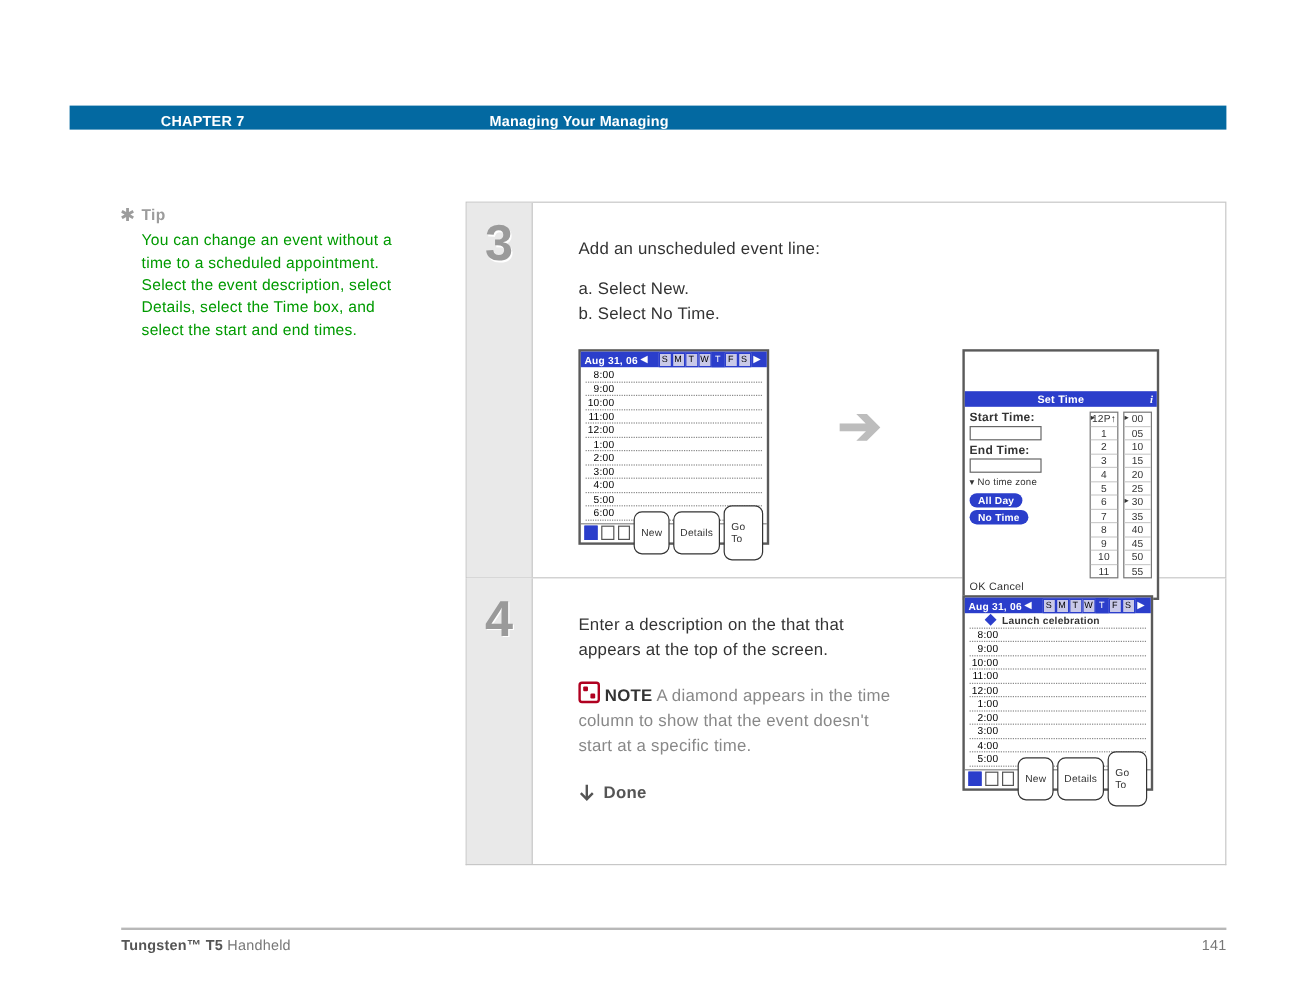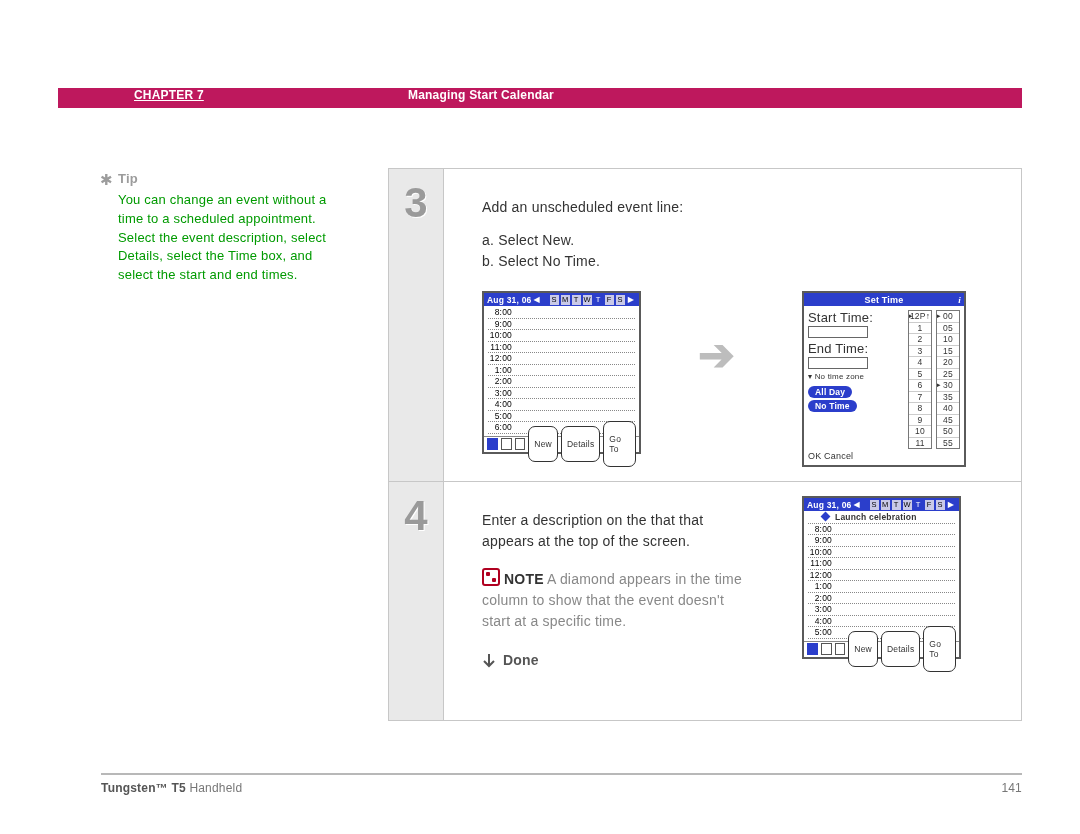--- a/index.html
+++ b/index.html
@@ -6,22 +6,22 @@
   body{
     width:1080px;height:834px;
     font-family:"Helvetica Neue",Helvetica,Arial,sans-serif;
     font-size:14px;color:#333;
     position:relative;
     letter-spacing:.2px;
   }
   
   .hdr{
     position:absolute;left:58px;right:58px;top:88px;height:20px;
-    background:#be185d;color:#fff;font-size:12px;font-weight:bold;
-    display:flex;align-items:flex-start;text-decoration:underline;
+    background:#0369a1;color:#fff;font-size:12px;font-weight:bold;
+    display:flex;align-items:flex-end;
   }
   .hdr .chap{margin-left:76px;}
   .hdr .title{position:absolute;left:350px;}
   
   .tip-wrap{position:absolute;left:118px;top:170px;width:232px;font-size:13px;line-height:1.45;}
   .tip-star{color:#9c9c9c;position:absolute;left:-18px;top:-1px;font-size:15px;}
   .tip-head{color:#9c9c9c;font-weight:bold;}
   .tip-body{color:#009a00;margin-top:2px;}
   
   .steps{position:absolute;left:388px;top:168px;width:634px;}
@@ -62,46 +62,46 @@
   .palm .slot .t{width:24px;text-align:right;padding-right:3px;color:#000;}
   .palm .foot{height:15px;border-top:1px solid #888;display:flex;align-items:center;gap:3px;padding:0 3px;}
   .palm .foot .view{width:10px;height:10px;border:1px solid #555;display:inline-block;}
   .palm .foot .view.sel{background:#2b3ecb;border-color:#2b3ecb;}
   .palm .pill{border:1px solid #333;border-radius:7px;padding:12px 5px;font-size:8.5px;background:#fff;}
   .diamond{display:inline-block;width:7px;height:7px;background:#2b3ecb;transform:rotate(45deg);margin:0 3px 0 1px;}
   
   .big-arrow{position:absolute;color:#bdbdbd;font-size:44px;font-weight:bold;}
   
   .stime{position:absolute;border:2px solid #5a5a5a;background:#fff;font-family:Tahoma,Geneva,sans-serif;font-size:9px;width:160px;}
-  .stime .tb{background:#2b3ecb;color:#fff;height:13px;display:flex;align-items:center;justify-content:center;font-weight:bold;position:relative;}
+  .stime .tb{background:#2b3ecb;color:#fff;height:13px;display:flex;align-items:center;justify-content:center;font-weight:bold;position:relative;margin-top:33px;}
   .stime .tb .info{position:absolute;right:3px;font-style:italic;font-family:Georgia,serif;}
   .stime .body{display:flex;padding:4px 4px 2px 4px;gap:4px;}
   .stime .left{flex:1;}
-  .stime .lbl{font-weight:normal;font-size:13px;margin-bottom:1px;}
+  .stime .lbl{font-weight:bold;font-size:10px;margin-bottom:1px;}
   .stime .fld{border:1px solid #666;height:10px;width:58px;margin-bottom:3px;background:#fff;}
   .stime .tz{font-size:8px;margin:2px 0 4px 0;}
   .stime .tz:before{content:"▾ ";}
   .stime .btn{display:inline-block;background:#2b3ecb;color:#fff;border-radius:8px;padding:1px 7px;font-size:8.5px;margin:1px 0;font-weight:bold;}
   .stime .col{border:1px solid #777;width:22px;text-align:center;}
   .stime .col div{border-bottom:1px solid #ccc;font-size:8.5px;height:10.5px;line-height:10.5px;}
   .stime .col div:last-child{border-bottom:none;}
   .stime .col .mk{position:relative;}
   .stime .col .mk:before{content:"▸";position:absolute;left:0px;font-size:7px;}
   .stime .okrow{padding:0 4px 4px 4px;}
   
   .pg-foot{position:absolute;left:58px;right:58px;top:773px;border-top:2px solid #b8b8b8;padding-top:6px;display:flex;font-size:12px;color:#777;margin-left:43px;}
   .pg-foot b{color:#555;font-weight:bold;}
   .pg-foot .num{margin-left:auto;}
 </style>
 </head>
 <body>
 
 <div class="hdr">
   <span class="chap">CHAPTER 7</span>
-  <span class="title">Managing Start Calendar</span>
+  <span class="title">Managing Your Managing</span>
 </div>
 
 <div class="tip-wrap">
   <span class="tip-star">✱</span>
   <span class="tip-head">Tip</span>
   <div class="tip-body">You can change an event without a time to a scheduled appointment. Select the event description, select Details, select the Time box, and select the start and end times.</div>
 </div>
 
 <div class="steps">
 

